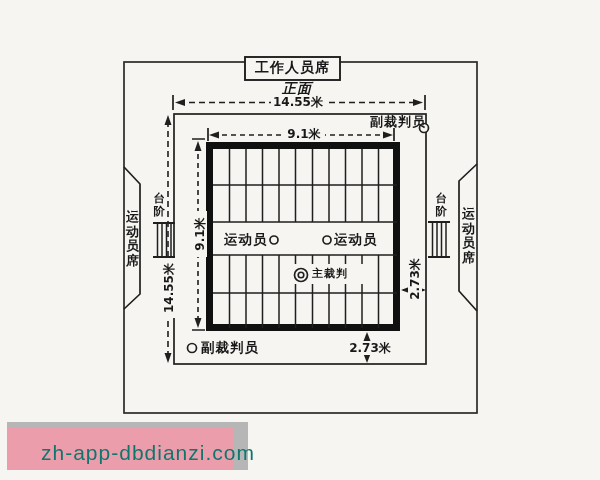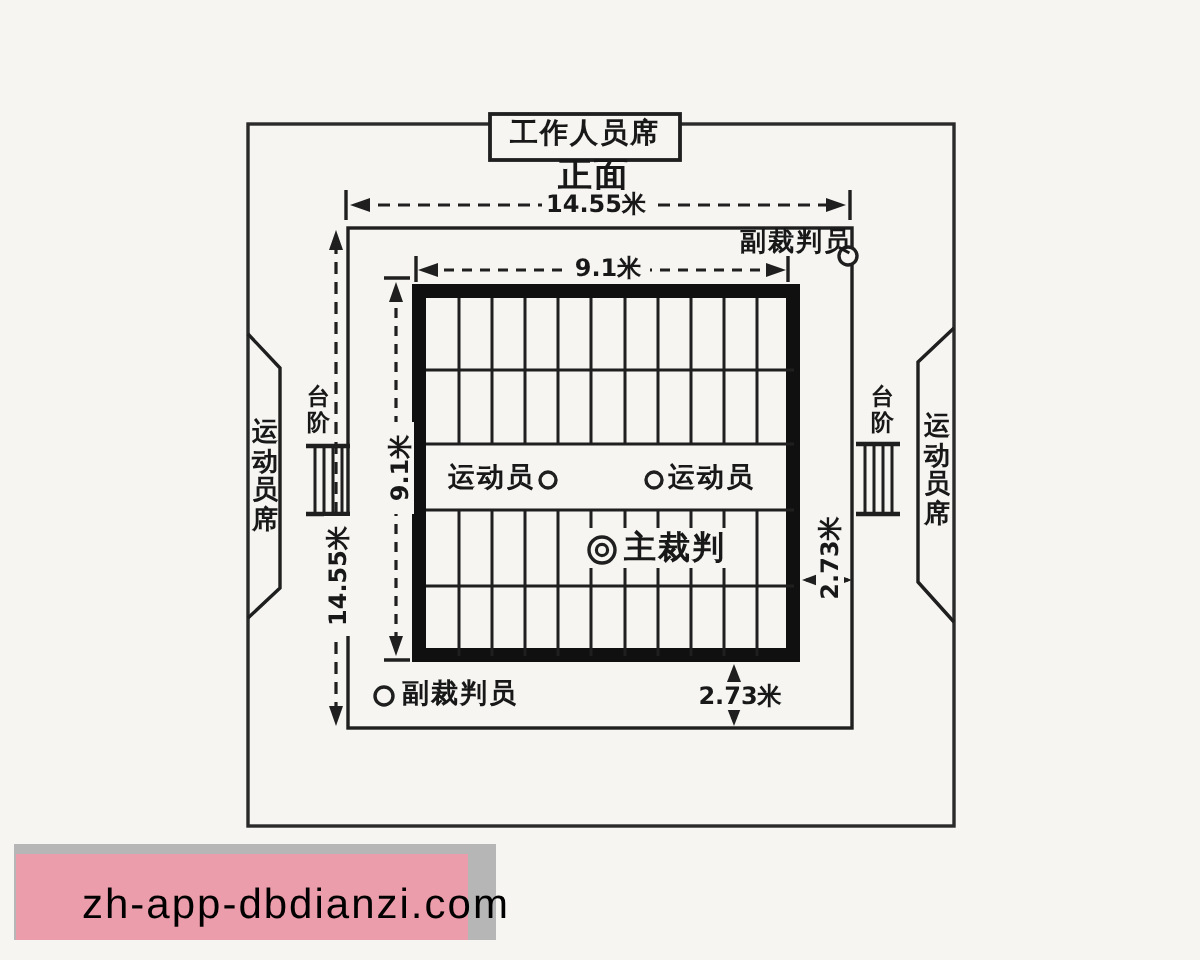--- a/index.html
+++ b/index.html
@@ -10,21 +10,21 @@
   .lbl{position:absolute;font-weight:700;color:#181818;font-size:13px;line-height:14px;
        white-space:nowrap;letter-spacing:1px;}
   .ctr{text-align:center;}
   .mask{background:#f6f5f2;padding:0 2px;}
   .rot{transform:rotate(-90deg);transform-origin:center center;text-align:center;}
   .vstack{white-space:normal;word-break:break-all;text-align:right;letter-spacing:0;}
   .num{letter-spacing:0;font-size:12px;}
   #wm-shadow{position:absolute;left:7px;top:422px;width:241px;height:48px;background:#b6b6b6;}
   #wm-pink{position:absolute;left:8px;top:427px;width:226px;height:43px;background:#ec9dab;}
   #wm-text{position:absolute;left:41px;top:441px;font-size:21px;font-weight:400;
-           color:#000000;font-family:"Liberation Sans",sans-serif;letter-spacing:1px;}
+           color:#0f766e;font-family:"Liberation Sans",sans-serif;letter-spacing:1px;}
 </style>
 </head>
 <body>
 
 <div id="stage">
 
   <svg id="linework" width="600" height="480" viewBox="0 0 600 480">
 
     <rect x="124" y="62" width="353" height="351" fill="none" stroke="#2a2a2a" stroke-width="1.7"></rect>
 
@@ -79,33 +79,33 @@
     <path d="M157.5 223V257M162 223V257M166.5 223V257M171 223V257" stroke="#1f1f1f" stroke-width="1.5"></path>
     <path d="M428 222H450M428 257H450" stroke="#1f1f1f" stroke-width="2.2"></path>
     <path d="M432.5 222V257M437 222V257M441.5 222V257M446 222V257" stroke="#1f1f1f" stroke-width="1.5"></path>
 
     <polyline points="124,167 140,184 140,294 124,309" fill="none" stroke="#1f1f1f" stroke-width="1.7"></polyline>
     <polyline points="477,164 459,181 459,291 477,311" fill="none" stroke="#1f1f1f" stroke-width="1.7"></polyline>
   </svg>
 
   <div class="lbl ctr" style="left:245px;top:60px;width:95px;font-size:14px;">工作人员席</div>
 
-  <div class="lbl ctr" style="left:274px;top:81px;width:46px;font-size:17px;">正面</div>
+  <div class="lbl ctr" style="left:274px;top:81px;width:46px;font-size:14px;font-style:italic;">正面</div>
 
   <div class="lbl ctr num mask" style="left:271px;top:95px;width:50px;">14.55米</div>
 
   <div class="lbl ctr num mask" style="left:283px;top:127px;width:38px;">9.1米</div>
 
   <div class="lbl" style="left:370px;top:115px;">副裁判员</div>
 
   <div class="lbl" style="left:224px;top:232px;font-size:13.5px;">运动员</div>
 
   <div class="lbl" style="left:334px;top:232px;font-size:13.5px;">运动员</div>
 
-  <div class="lbl" style="left:312px;top:267px;font-size:16px;">主裁判</div>
+  <div class="lbl" style="left:312px;top:267px;font-size:11px;">主裁判</div>
 
   <div class="lbl" style="left:201px;top:340px;font-size:13.5px;">副裁判员</div>
 
   <div class="lbl ctr num mask" style="left:343px;top:341px;width:50px;">2.73米</div>
 
   <div class="lbl ctr num mask rot" style="left:139px;top:281px;width:56px;">14.55米</div>
 
   <div class="lbl ctr num mask rot" style="left:177px;top:227px;width:42px;">9.1米</div>
 
   <div class="lbl ctr num mask rot" style="left:389px;top:272px;width:48px;">2.73米</div>

